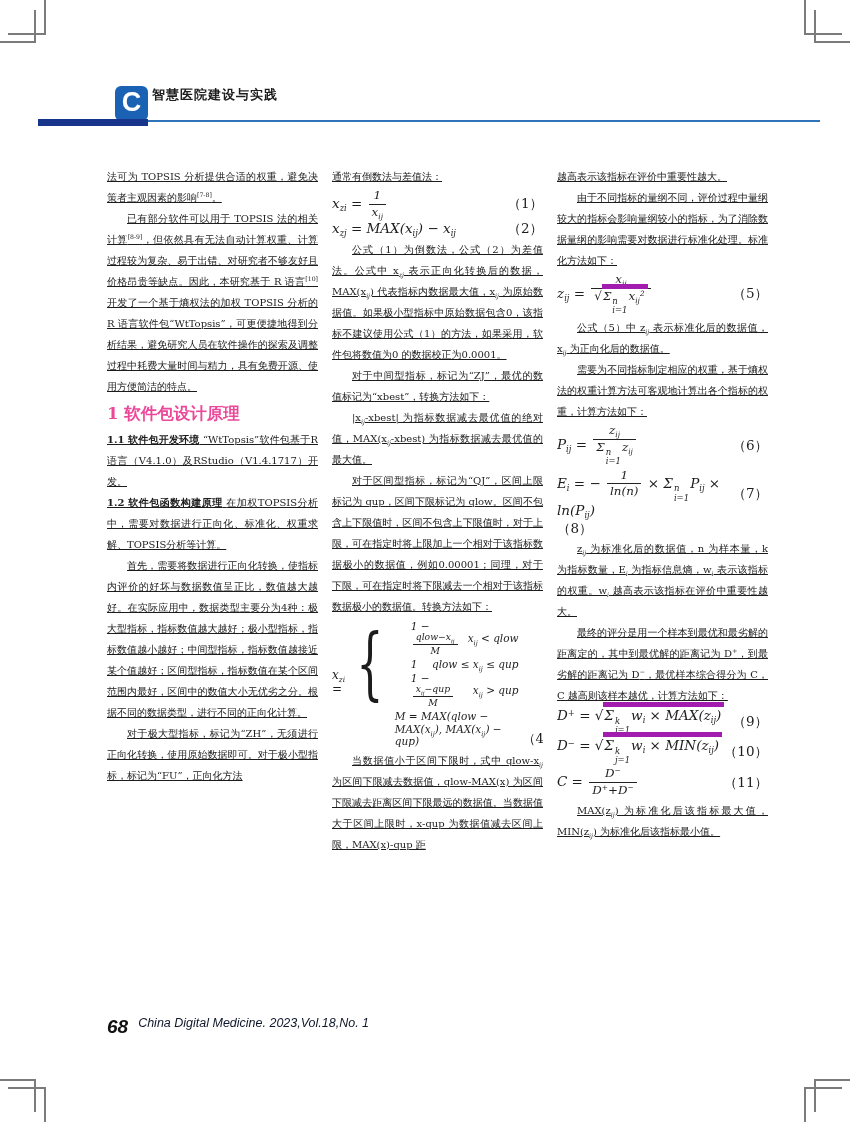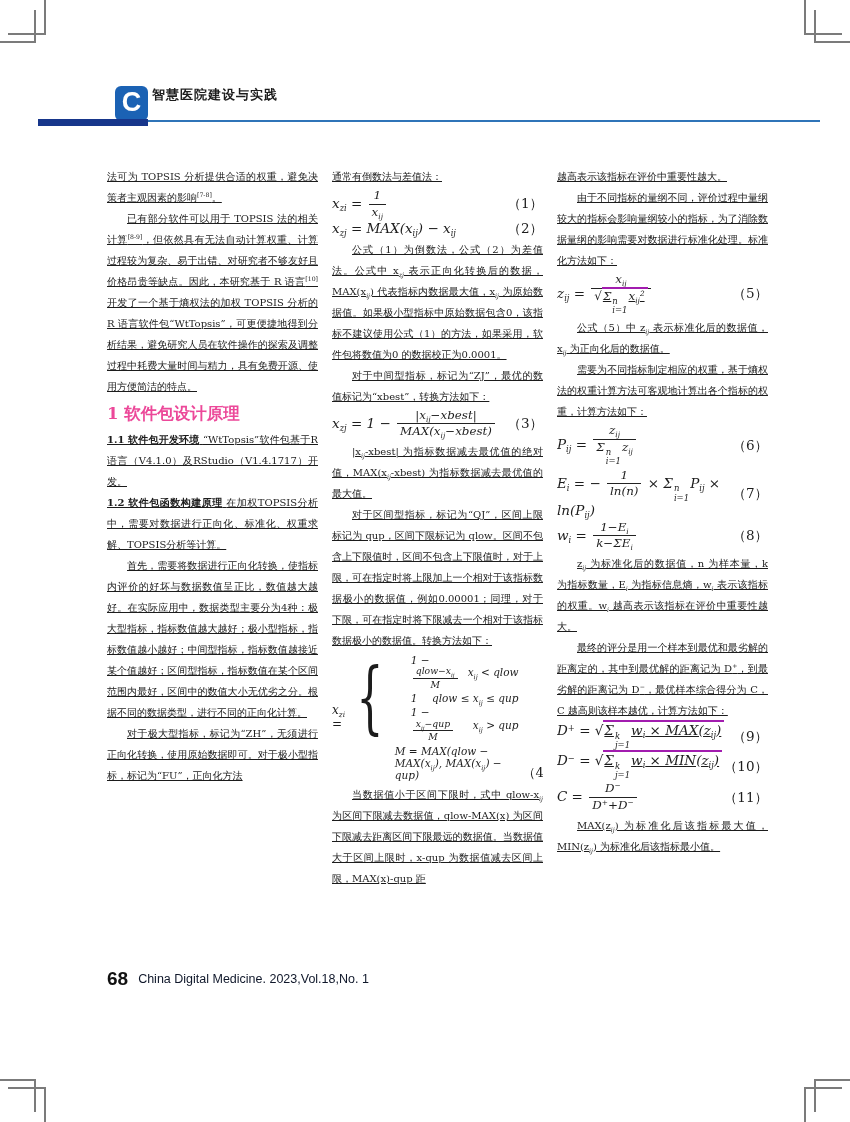--- a/index.html
+++ b/index.html
@@ -38,32 +38,32 @@
   sub { font-size:62%; line-height:0; vertical-align:-3px; font-style:italic;text-align:right; }
   sup { font-size:62%; line-height:0; vertical-align:4px; }
   
   .feq { display:flex; align-items:center; font-size:13.5px; font-style:italic; margin:2px 0; line-height:1.15; }
   .fx { flex:1; }
   .ftag { font-style:normal; font-size:13.5px; white-space:nowrap; }
   .frac { display:inline-flex; flex-direction:column; vertical-align:middle; text-align:center; margin:0 2px; font-size:88%; }
   .fn { display:block; border-bottom:1px solid #222; padding:0 3px 1px; }
   .fd { display:block; padding:1px 3px 0; }
   .ss { display:inline-flex; flex-direction:column; align-items:flex-start; font-size:8.5px; line-height:1.1; vertical-align:-4px; margin:0 1px; }
-  .rad { border-top:2px solid #a21caf; padding:0 3px 0 1px;text-decoration:underline; }
+  .rad { border-top:5px solid #a21caf; padding:0 3px 0 1px; }
   .f4 { align-items:stretch; font-size:10.5px; margin:3px 0; }
   .f4 .lhs { align-self:center; font-size:12px; }
   .brace { font-size:78px; font-weight:200; line-height:86px; transform:scaleX(.55); font-style:normal; }
   .cases { display:flex; flex-direction:column; justify-content:center; flex:1; gap:2px; }
   .crow { display:flex; justify-content:space-between; align-items:center; padding:0 4px 0 16px; }
   .crow .cond { margin-left:8px; white-space:nowrap; }
   .mrow { padding-left:0; }
   .f4 .ftag { align-self:flex-end; font-size:13px; }
   
-  .ftr { position:absolute; left:107px; top:968px; display:flex; align-items:center; gap:10px;
-         font-family:"Liberation Sans","DejaVu Sans",sans-serif; }
+  .ftr { position:absolute; left:107px; top:1016px; display:flex; align-items:flex-start; gap:10px;
+         font-family:"Liberation Sans","DejaVu Sans",sans-serif;font-style:italic; }
   .pgnum { font-size:19px; font-weight:bold; color:#111; }
   .journal { font-size:12.5px; color:#0f172a; }
 </style>
 </head>
 <body>
 
 <div class="page">
 
   <div class="mark tl1"></div>
   <div class="mark tl2"></div>
@@ -103,27 +103,20 @@
               <span class="fd">x<sub>ij</sub></span>
             </span></span>
           <span class="ftag">（1）</span>
         </div>
       <div class="feq">
           <span class="fx">x<sub>zj</sub> = MAX(x<sub>ij</sub>) − x<sub>ij</sub></span>
           <span class="ftag">（2）</span>
         </div>
       <p>公式（1）为倒数法，公式（2）为差值法。公式中 x<sub>zj</sub> 表示正向化转换后的数据，MAX(x<sub>ij</sub>) 代表指标内数据最大值，x<sub>ij</sub> 为原始数据值。如果极小型指标中原始数据包含0，该指标不建议使用公式（1）的方法，如果采用，软件包将数值为0 的数据校正为0.0001。</p>
       <p>对于中间型指标，标记为“ZJ”，最优的数值标记为“xbest”，转换方法如下：</p>
-      <div class="feq">
-          <span class="fx">x<sub>zj</sub> = 1 − <span class="frac">
-              <span class="fn">|x<sub>ij</sub>−xbest|</span>
-              <span class="fd">MAX(x<sub>ij</sub>−xbest)</span>
-            </span></span>
-          <span class="ftag">（3）</span>
-        </div>
       <p>|x<sub>ij</sub>-xbest| 为指标数据减去最优值的绝对值，MAX(x<sub>ij</sub>-xbest) 为指标数据减去最优值的最大值。</p>
       <p>对于区间型指标，标记为“QJ”，区间上限标记为 qup，区间下限标记为 qlow。区间不包含上下限值时，区间不包含上下限值时，对于上限，可在指定时将上限加上一个相对于该指标数据极小的数据值，例如0.00001；同理，对于下限，可在指定时将下限减去一个相对于该指标数据极小的数据值。转换方法如下：</p>
       <div class="feq f4">
         <span class="lhs">x<sub>zi</sub> =</span>
         <span class="brace">{</span>
         <div class="cases">
           <div class="crow">
               <span>1 − <span class="frac">
                   <span class="fn">qlow−x<sub>ij</sub></span>
                   <span class="fd">M</span>
@@ -179,24 +172,20 @@
           <span class="fx">E<sub>i</sub> = − <span class="frac">
               <span class="fn">1</span>
               <span class="fd">ln(n)</span>
             </span> × Σ<span class="ss">
               <span>n</span>
               <span>i=1</span>
             </span>P<sub>ij</sub> × ln(P<sub>ij</sub>)</span>
           <span class="ftag">（7）</span>
         </div>
       <div class="feq">
-          <span class="fx">w<sub>i</sub> = <span class="frac">
-              <span class="fn">1−E<sub>i</sub></span>
-              <span class="fd">k−ΣE<sub>i</sub></span>
-            </span></span>
           <span class="ftag">（8）</span>
         </div>
       <p>z<sub>ij</sub> 为标准化后的数据值，n 为样本量，k 为指标数量，E<sub>i</sub> 为指标信息熵，w<sub>i</sub> 表示该指标的权重。w<sub>i</sub> 越高表示该指标在评价中重要性越大。</p>
       <p>最终的评分是用一个样本到最优和最劣解的距离定的，其中到最优解的距离记为 D<sup>+</sup>，到最劣解的距离记为 D<sup>−</sup>，最优样本综合得分为 C，C 越高则该样本越优，计算方法如下：</p>
       <div class="feq">
           <span class="fx">D<sup>+</sup> = √<span class="rad">Σ<span class="ss">
                 <span>k</span>
                 <span>j=1</span>
               </span>w<sub>i</sub> × MAX(z<sub>ij</sub>)</span></span>
           <span class="ftag">（9）</span>

